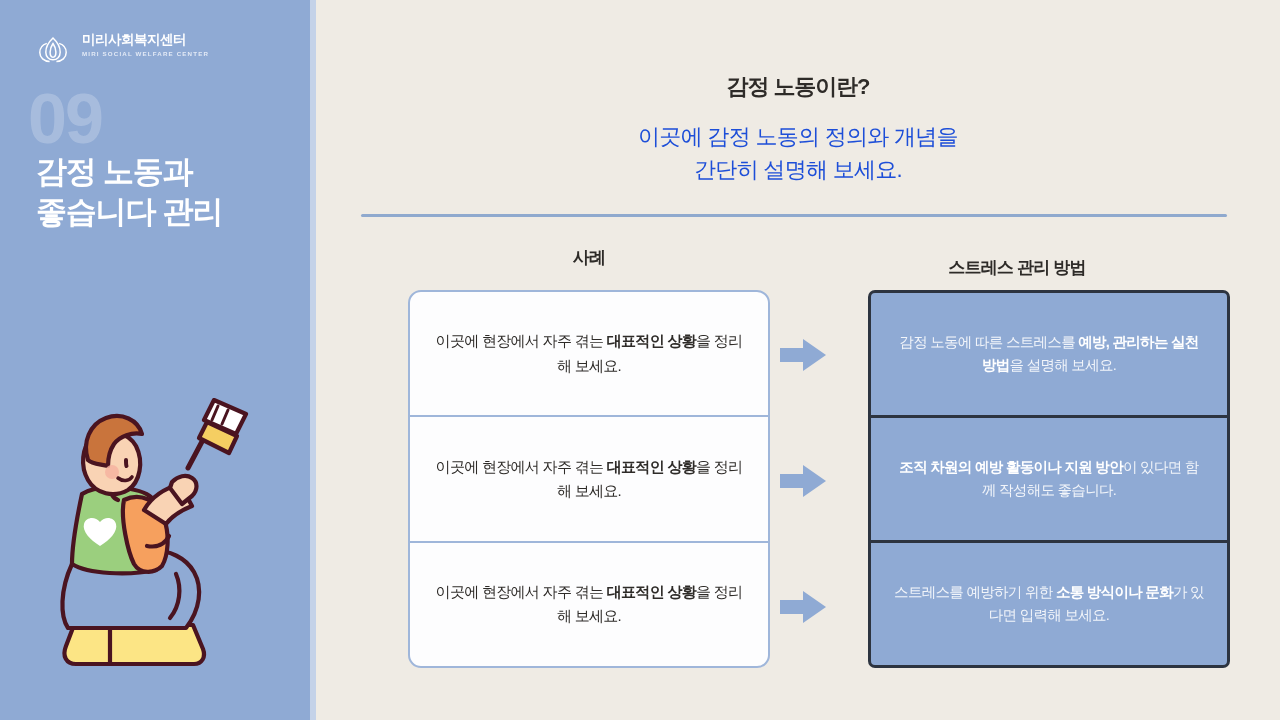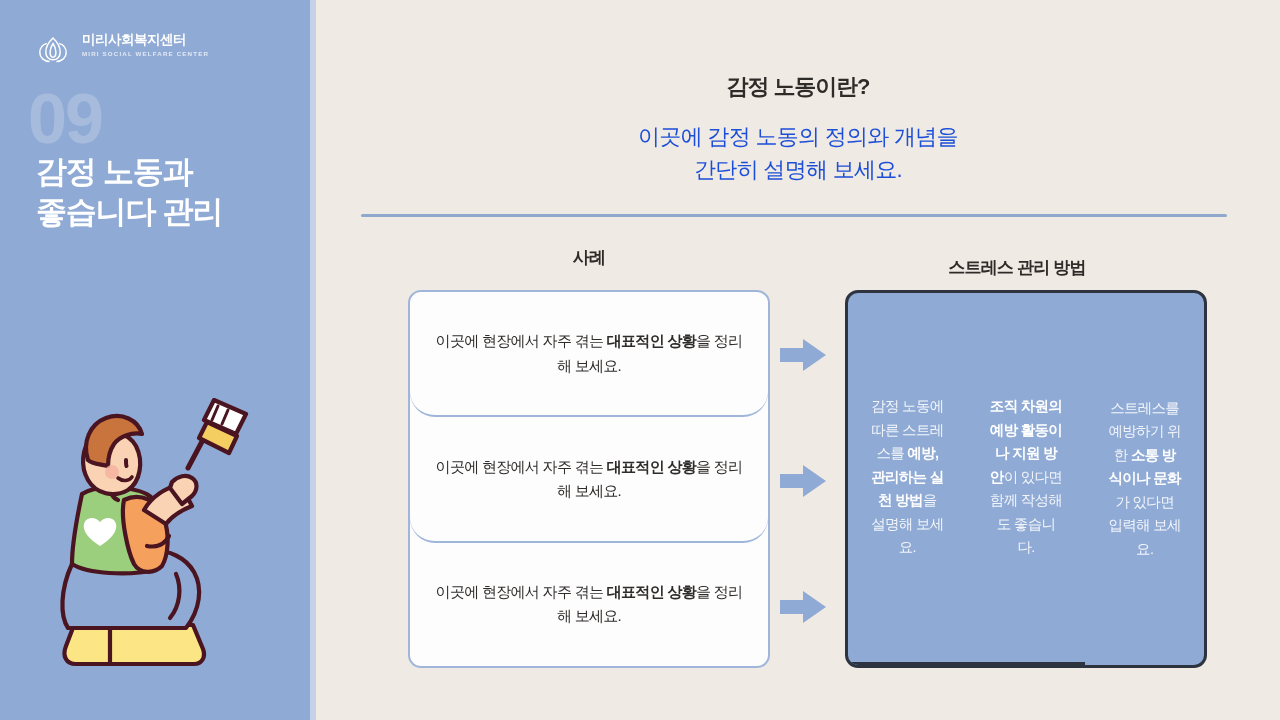--- a/index.html
+++ b/index.html
@@ -84,34 +84,34 @@
   #col-head-right{ left:520px; width:362px;margin-top:10px; }
 
   
   #left-group{
     position:absolute; left:92px; top:290px; width:362px; height:378px;
     background:#FDFDFE; border:2.5px solid #9FB6DA; border-radius:13px;
     overflow:hidden; display:flex; flex-direction:column;
   }
   #left-group .cell{
     flex:1; display:flex; align-items:center; justify-content:center;
-    padding:0 21px; border-bottom:2.5px solid #9FB6DA;border-radius:25px;
+    padding:0 21px; border-bottom:2.5px solid #9FB6DA;
   }
   #left-group .cell:last-child{ border-bottom:none; }
   .cell-text{
     text-align:center; font-size:15px; color:#2E2B28;
     line-height:1.62; letter-spacing:-0.7px; font-weight:500;
   }
   .cell-text b{ font-weight:800; }
 
   
   #right-group{
-    position:absolute; left:529px; top:290px; width:362px; height:378px;
-    background:#8FAAD4; border:3px solid #2D3440; border-radius:13px;
-    overflow:hidden; display:flex; flex-direction:row;
+    position:absolute; left:552px; top:290px; width:362px; height:378px;
+    background:#8FAAD4; border:3px solid #2D3440; border-radius:7px;
+    overflow:hidden; display:flex; flex-direction:column;
   }
   #right-group .cell{
     flex:1; display:flex; align-items:center; justify-content:center;
     padding:0 22px; border-bottom:3px solid #2D3440;
   }
   #right-group .cell:last-child{ border-bottom:none; }
   .cell-text-light{
     text-align:center; font-size:14.5px; color:#F2F5FA;
     line-height:1.62; letter-spacing:-0.7px; font-weight:500;
   }

